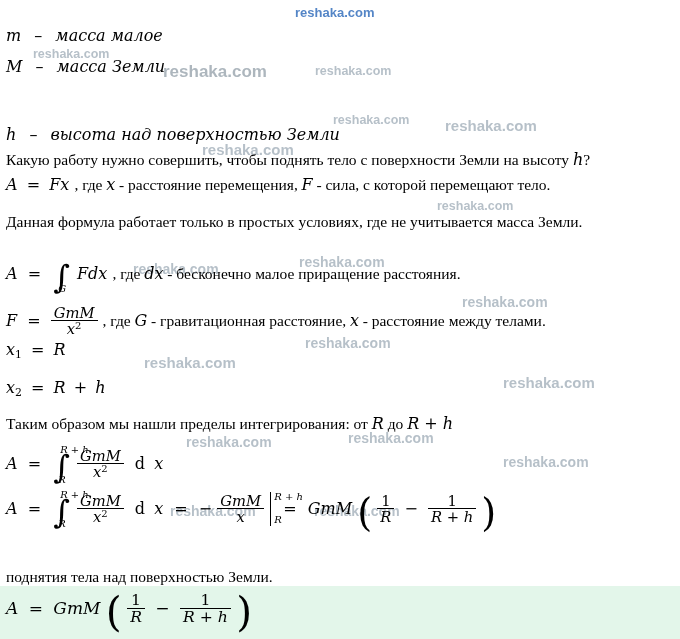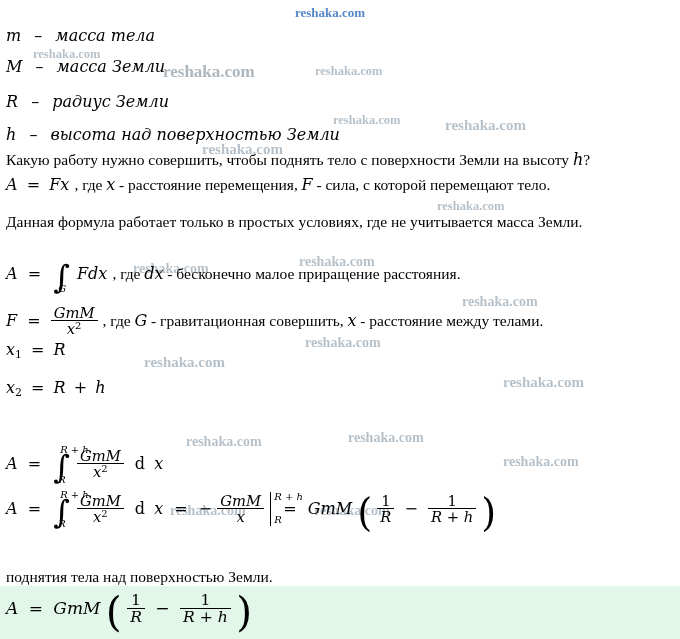--- a/index.html
+++ b/index.html
@@ -35,21 +35,21 @@
     font-style: normal;
   }
   .txt {
     font-family: "Liberation Serif", serif;
     font-style: normal;
     font-size: 15.5px;
   }
   .wm {
     position: absolute;
     color: #8a9aa8;
-    font-family: Liberation Serif, serif;
+    font-family: Liberation Sans, sans-serif;
     font-size: 12.5px;
     font-weight: bold;
     opacity: 0.62;
     white-space: nowrap;
     pointer-events: none;
   }
   .wm-top {
     color: #4b7fc4;
     opacity: 0.95;
     font-size: 13px;
@@ -187,34 +187,29 @@
   <div class="wm" style="left:503px; top:454px; font-size:14px;">reshaka.com</div>
   <div class="wm" style="left:170px; top:503px; font-size:14px;">reshaka.com</div>
   <div class="wm" style="left:314px; top:503px; font-size:14px;">reshaka.com</div>
   <div class="wm" style="left:148px; top:597px; font-size:12px;">reshaka.com</div>
   <div class="wm" style="left:267px; top:597px; font-size:12px;">reshaka.com</div>
   <div class="wm" style="left:375px; top:597px; font-size:12px;">reshaka.com</div>
 
   <div class="line math" style="left:6px; top:27px;">
     <span>m</span>
     <span class="dash" style="margin:0 8px;">–</span>
-    <span>масса тела</span>
+    <span>масса малое</span>
   </div>
 
   <div class="line math" style="left:6px; top:58px;">
     <span>M</span>
     <span class="dash" style="margin:0 8px;">–</span>
     <span>масса Земли</span>
   </div>
 
-  <div class="line math" style="left:6px; top:93px;">
-    <span>R</span>
-    <span class="dash" style="margin:0 8px;">–</span>
-    <span>радиус Земли</span>
-  </div>
 
   <div class="line math" style="left:6px; top:126px;">
     <span>h</span>
     <span class="dash" style="margin:0 8px;">–</span>
     <span>высота над поверхностью Земли</span>
   </div>
 
   <div class="line txt" style="left:6px; top:151px;">
     <span>Какую работу нужно совершить, чтобы поднять тело с поверхности Земли на высоту</span>
     <span class="math">h</span><span>?</span>
@@ -248,39 +243,45 @@
   <div class="line" style="left:6px; top:305px;">
     <span class="math">
       <span>F</span>
       <span class="up" style="margin:0 5px;">=</span>
       <span class="frac">
         <span class="num">GmM</span>
         <span class="den"><span>x</span><span class="sup up">2</span></span>
       </span>
     </span><span class="txt">, где</span>
     <span class="math">G</span>
-    <span class="txt">- гравитационная совершить,</span>
+    <span class="txt">- гравитационная расстояние,</span>
     <span class="math">x</span>
     <span class="txt">- расстояние между телами.</span>
   </div>
 
   <div class="line math" style="left:6px; top:341px;">
     <span>x</span><span class="sub up">1</span>
     <span class="up" style="margin:0 4px;">=</span>
     <span>R</span>
   </div>
 
   <div class="line math" style="left:6px; top:379px;">
     <span>x</span><span class="sub up">2</span>
     <span class="up" style="margin:0 4px;">=</span>
     <span>R</span>
     <span class="up" style="margin:0 3px;">+</span>
     <span>h</span>
   </div>
 
+  <div class="line txt" style="left:6px; top:415px;">
+    <span>Таким образом мы нашли пределы интегрирования: от</span>
+    <span class="math">R</span>
+    <span>до</span>
+    <span class="math"><span>R</span> <span class="up">+</span> <span>h</span></span>
+  </div>
 
   <div class="line" style="left:6px; top:448px;">
     <span class="math">
       <span>A</span>
       <span class="up" style="margin:0 5px;">=</span>
       <span class="intwrap">
         <span class="intsign">∫</span>
         <span class="lim-up">R + h</span>
         <span class="lim-dn">R</span>
       </span>

